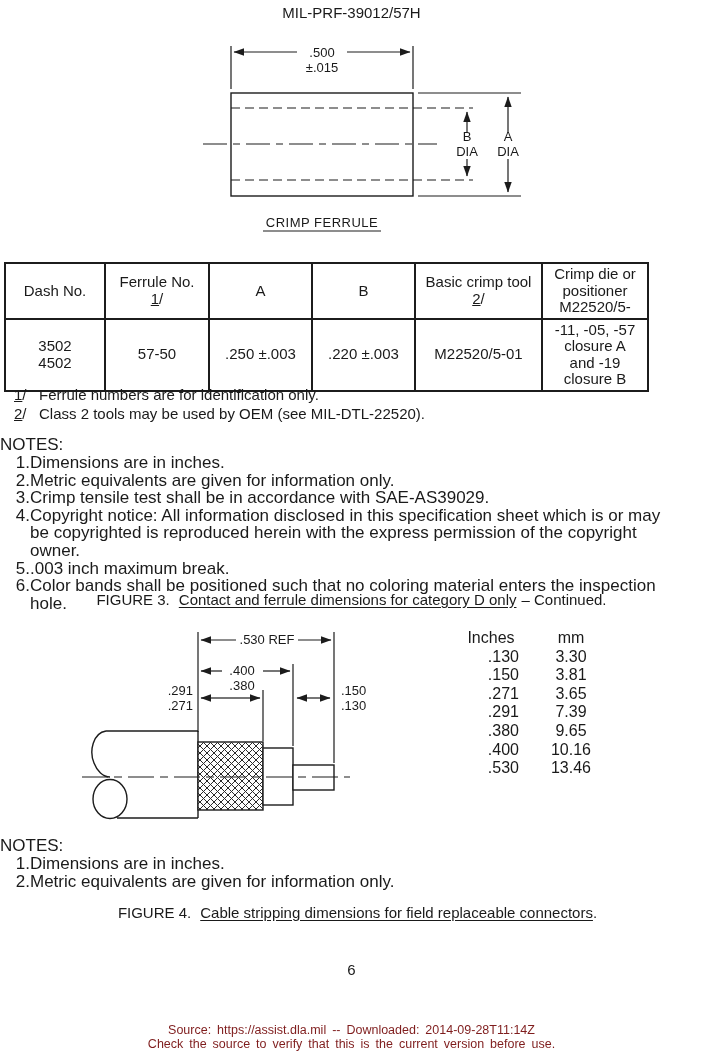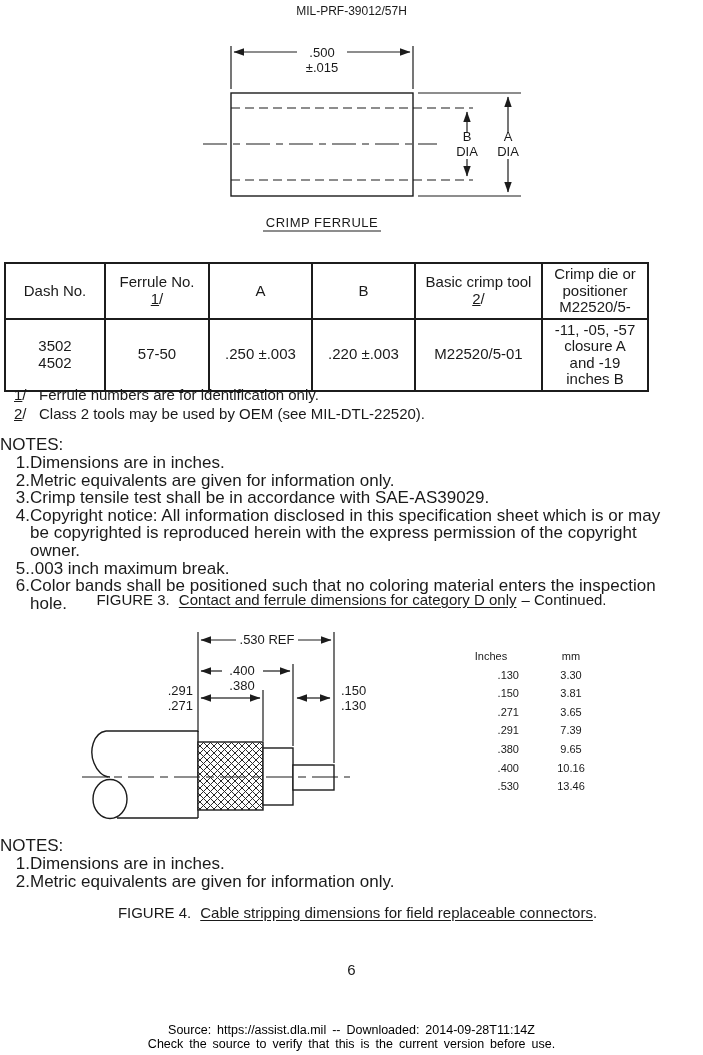--- a/index.html
+++ b/index.html
@@ -4,21 +4,21 @@
 <style>
   * { margin:0; padding:0; box-sizing:border-box; }
   html,body { background:#888; }
   .page {
     position:relative; width:703px; height:1055px; margin:0 auto;
     background:#ffffff; overflow:hidden;
     font-family:"Liberation Sans", sans-serif;
     color:#1a1a1a;
   }
   .abs { position:absolute; }
-  .doc-title { top:4px; left:0; width:703px; text-align:center; font-size:12px; }
+  .doc-title { top:4px; left:0; width:703px; text-align:center; font-size:15px; }
 
   
   table.spec { border-collapse:collapse; table-layout:fixed; }
   table.spec td {
     border:2px solid #1c1c1c; text-align:center; vertical-align:middle;
     font-size:15px; line-height:16.5px; padding:2px 1px;
   }
   table.spec .hdr { height:52px; }
   table.spec .bodyrow { height:68px; }
   .cellline { display:block; }
@@ -39,31 +39,31 @@
   .note-text { width:650px; }
 
   
   .caption { left:0; width:703px; text-align:center; font-size:15px; }
   .cap3 { top:591px; }
   .cap4 { top:904px;padding-left:12px; }
   .cap-underlined { text-decoration:underline; text-underline-offset:2px; margin-left:9px; }
   .cap-suffix { margin-left:5px; }
 
   
-  .conv { top:647px; left:463px; font-size:11px; line-height:18.6px; }
+  .conv { top:629px; left:463px; font-size:16px; line-height:18.6px; }
   .conv-row { display:flex; }
   .conv-c1 { width:56px; text-align:right; }
   .conv-c2 { width:48px; margin-left:28px; text-align:center; }
   .conv-head .conv-c1, .conv-head .conv-c2 { text-align:center; }
 
   
   .page-num { top:961px; left:0; width:703px; text-align:center; font-size:15px; }
   .footer {
     top:1024px; left:0; width:703px; text-align:center;
-    font-size:12.5px; line-height:13.8px; color:#000000; word-spacing:2.5px;
+    font-size:12.5px; line-height:13.8px; color:#7f1d1d; word-spacing:2.5px;
   }
 
   svg text { font-family:"Liberation Sans", sans-serif; font-size:13px; fill:#1a1a1a; }
   svg .ln { stroke:#1c1c1c; stroke-width:1.4; fill:none; }
   svg .thin { stroke:#1c1c1c; stroke-width:1.2; fill:none; }
 </style>
 </head>
 <body>
 
 <div class="page">
@@ -140,21 +140,21 @@
         <span class="cellline">4502</span>
       </td>
       <td><span>57-50</span></td>
       <td><span>.250 ±.003</span></td>
       <td><span>.220 ±.003</span></td>
       <td><span>M22520/5-01</span></td>
       <td>
         <span class="cellline">-11, -05, -57</span>
         <span class="cellline">closure A</span>
         <span class="cellline">and -19</span>
-        <span class="cellline">inches B</span>
+        <span class="cellline">closure B</span>
       </td>
     </tr>
   </tbody>
     </table>
 
   <div class="abs footnotes">
     <div class="fn-row">
       <span class="fn-marker"><u>1</u><span>/</span></span>
       <span class="fn-text">Ferrule numbers are for identification only.</span>
     </div>

